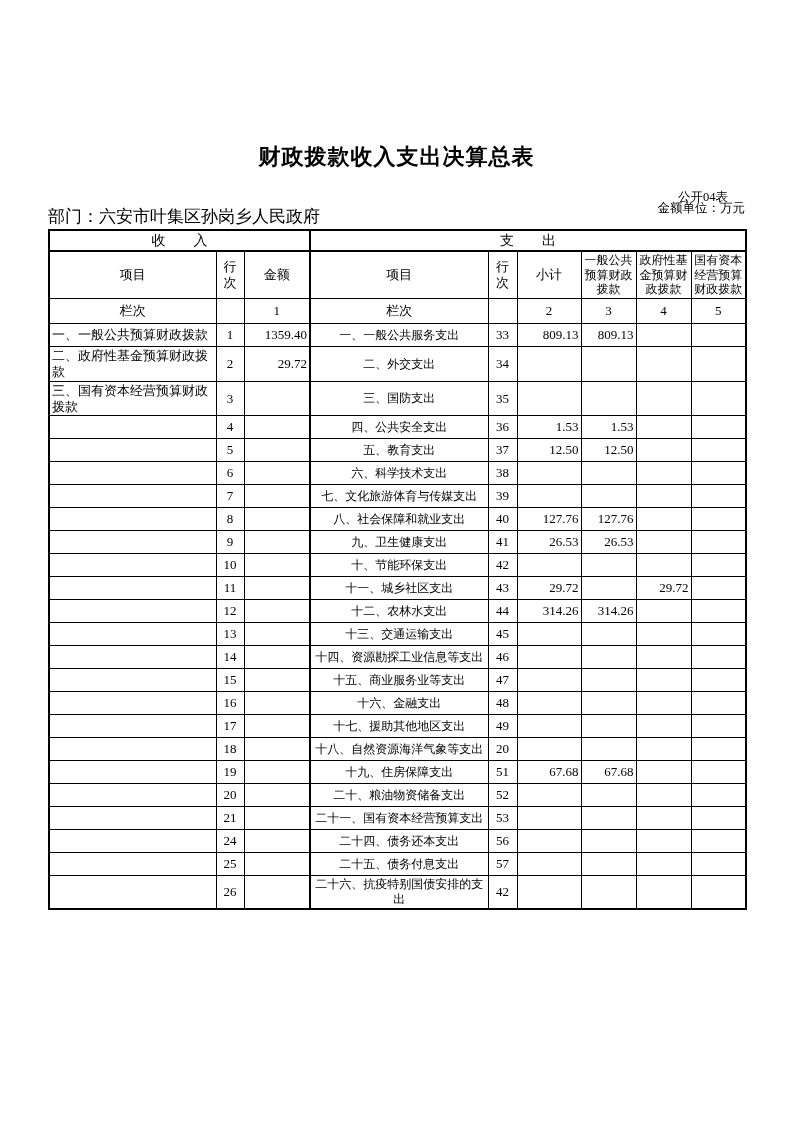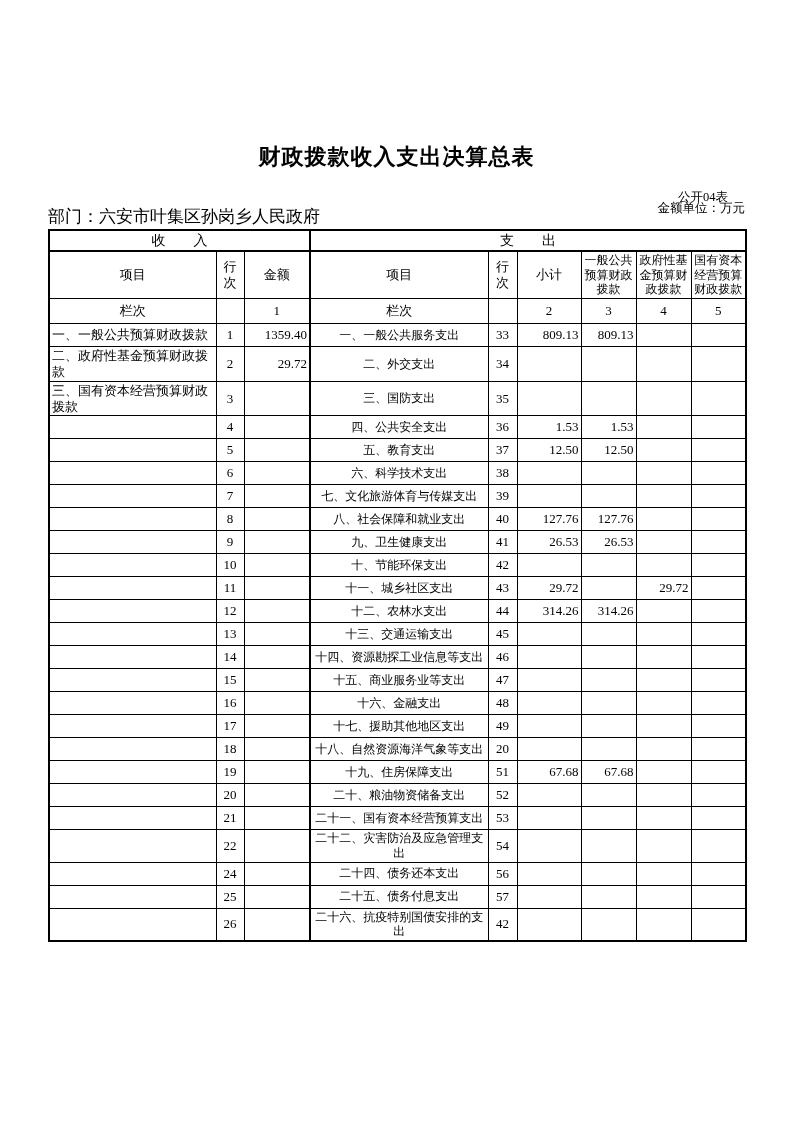--- a/index.html
+++ b/index.html
@@ -336,31 +336,20 @@
           <td class="num right"></td>
           <td class="item2 divider">二十一、国有资本经营预算支出</td>
           <td class="num center">53</td>
           <td class="num right"></td>
           <td class="num right"></td>
           <td class="num right"></td>
           <td class="num right"></td>
         </tr>
         <tr>
           <td class="item"></td>
-          <td class="num center">22</td>
-          <td class="num right"></td>
-          <td class="item2 divider">二十二、灾害防治及应急管理支出</td>
-          <td class="num center">54</td>
-          <td class="num right"></td>
-          <td class="num right"></td>
-          <td class="num right"></td>
-          <td class="num right"></td>
-        </tr>
-        <tr>
-          <td class="item"></td>
           <td class="num center">24</td>
           <td class="num right"></td>
           <td class="item2 divider">二十四、债务还本支出</td>
           <td class="num center">56</td>
           <td class="num right"></td>
           <td class="num right"></td>
           <td class="num right"></td>
           <td class="num right"></td>
         </tr>
         <tr>

